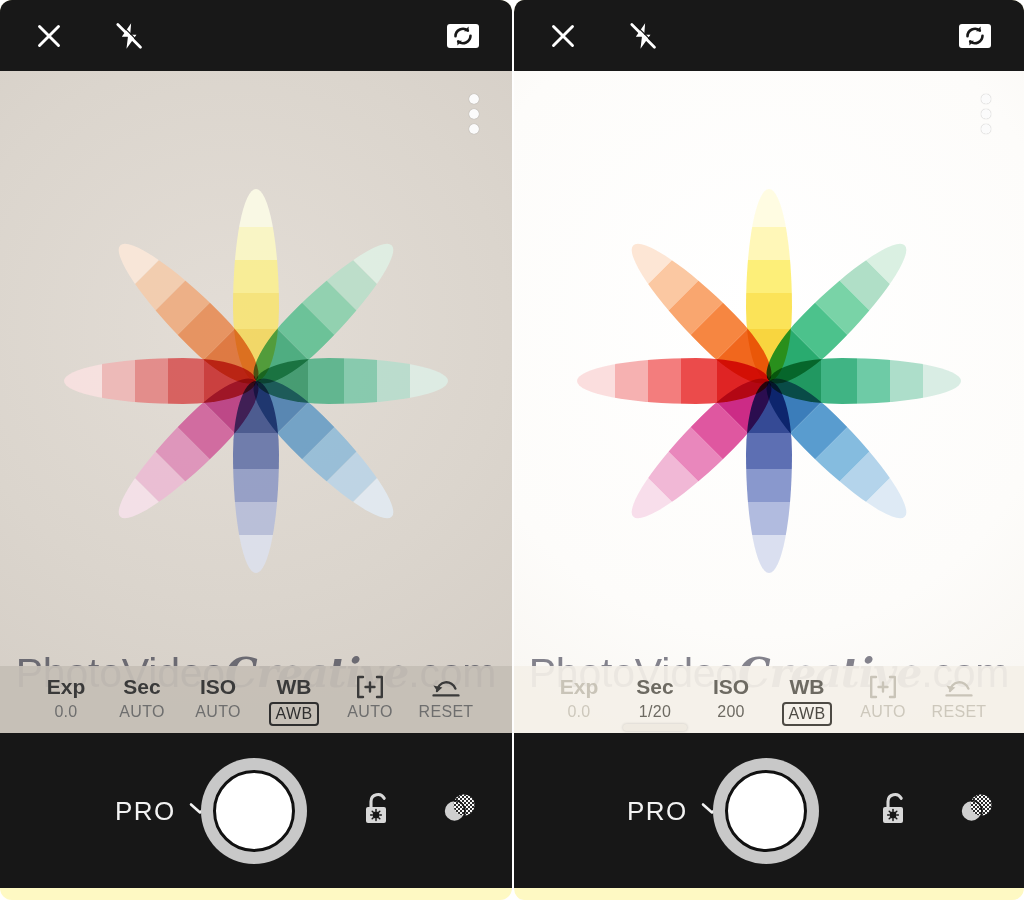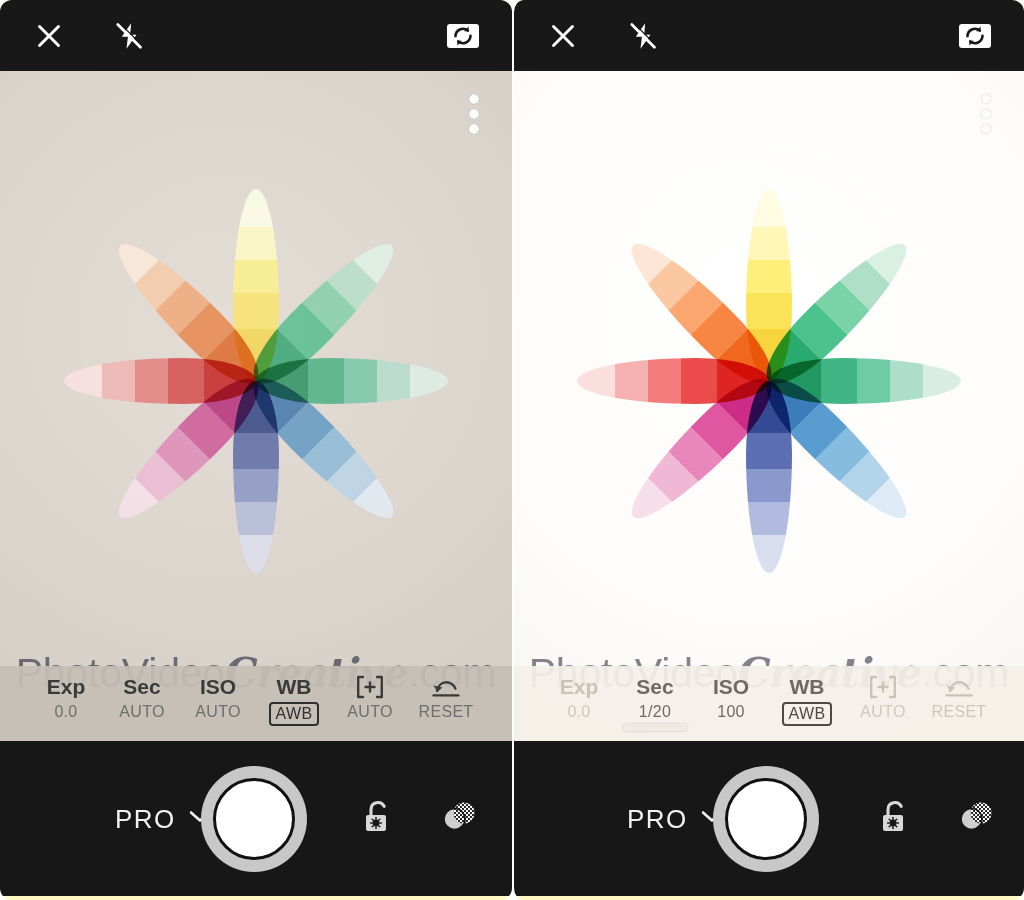--- a/index.html
+++ b/index.html
@@ -102,21 +102,21 @@
   .phone.left .st-item.wb .st-val{color:#2f2f2f;}
   .phone.right .st-item.wb .st-val{color:#4d4a44;}
   .slider-bar{
     position:absolute;bottom:-9px;left:50%;transform:translateX(-50%);
     width:64px;height:7px;border-radius:4px;
     background:#efeae1;box-shadow:0 0 3px rgba(0,0,0,.18);
   }
 
   
   .bottombar{
-    position:absolute;left:0;bottom:4px;width:100%;height:155px;
+    position:absolute;left:0;bottom:12px;width:100%;height:155px;
     background:#171717;display:flex;align-items:center;margin-top:40px;
   }
   .pro{
     position:absolute;left:115px;top:50%;transform:translateY(-50%);
     display:flex;align-items:center;gap:13px;cursor:pointer;
   }
   .pro-label{color:#f2f2f2;font-size:26px;letter-spacing:1.5px;font-weight:400;}
   .shutter{
     position:absolute;left:254px;top:50%;transform:translate(-50%,-50%);
     width:106px;height:106px;border-radius:50%;
@@ -432,21 +432,21 @@
             <div class="st-top">Exp</div>
             <div class="st-val">0.0</div>
           </div>
           <div class="st-item sec active">
             <div class="st-top">Sec</div>
             <div class="st-val">1/20</div>
             <div class="slider-bar"></div>
           </div>
           <div class="st-item iso active">
             <div class="st-top">ISO</div>
-            <div class="st-val">100</div>
+            <div class="st-val">200</div>
           </div>
           <div class="st-item wb active">
             <div class="st-top">WB</div>
             <div class="st-val boxed">AWB</div>
           </div>
           <div class="st-item focus">
             <div class="st-top">
               <svg width="30" height="26" viewBox="0 0 30 26">
                 <path d="M8 3 H3.2 V23 H8" stroke="currentColor" stroke-width="2.4" fill="none" stroke-linecap="round" stroke-linejoin="round"></path>
                 <path d="M22 3 H26.8 V23 H22" stroke="currentColor" stroke-width="2.4" fill="none" stroke-linecap="round" stroke-linejoin="round"></path>

